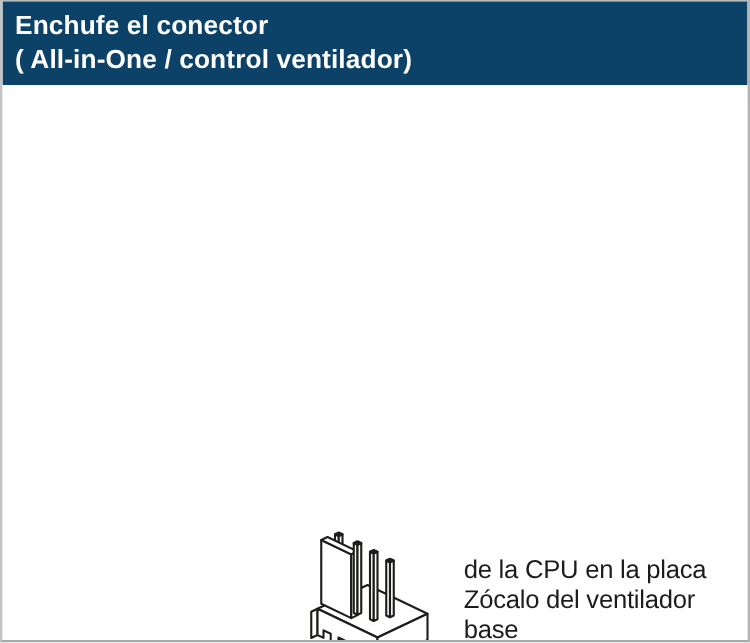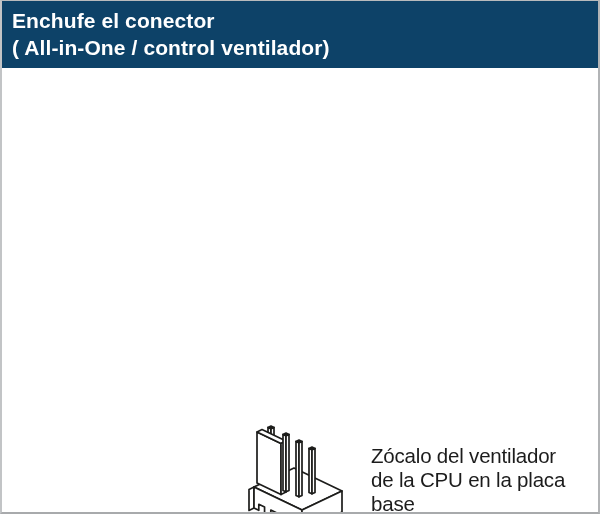--- a/index.html
+++ b/index.html
@@ -107,19 +107,19 @@
       </g>
 
       <g>
         <path d="M63,33.4 L66,34.8 L66,78.8 L63,77.4 Z"></path>
         <path d="M66,34.8 L69,33.4 L69,77.4 L66,78.8 Z"></path>
         <path d="M63,33.4 L66,34.8 L69,33.4 L66,32 Z" fill="#1d1d1b"></path>
       </g>
     </svg>
 
     <div class="caption">
+      <div>de la CPU en la placa</div>
       <div>Zócalo del ventilador</div>
-      <div>de la CPU en la placa</div>
       <div>base</div>
     </div>
 
   </div>
 </div>
 
 </body></html>

